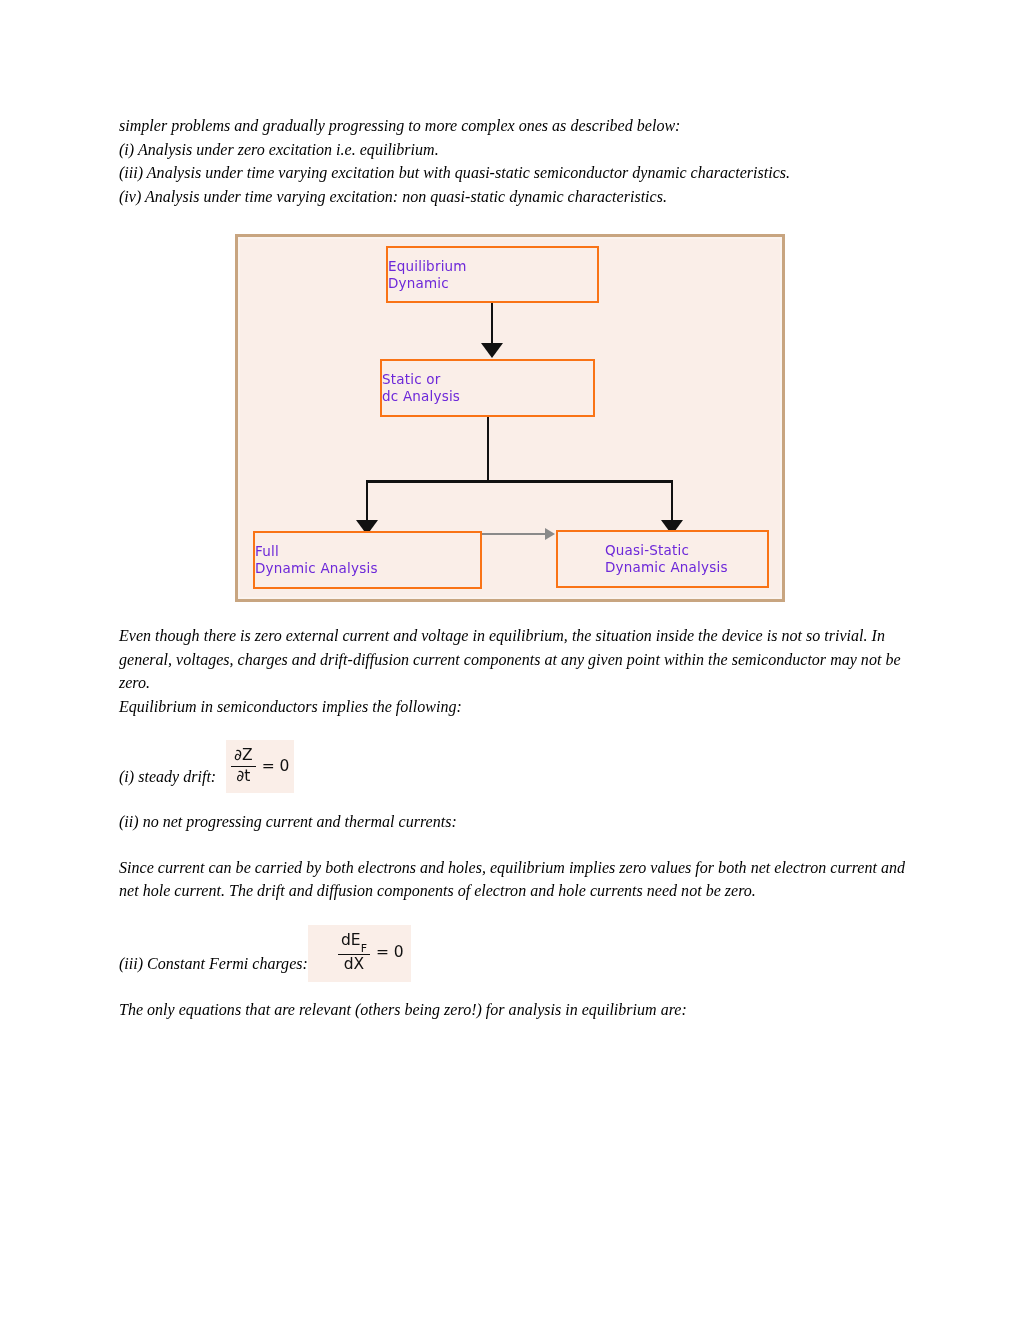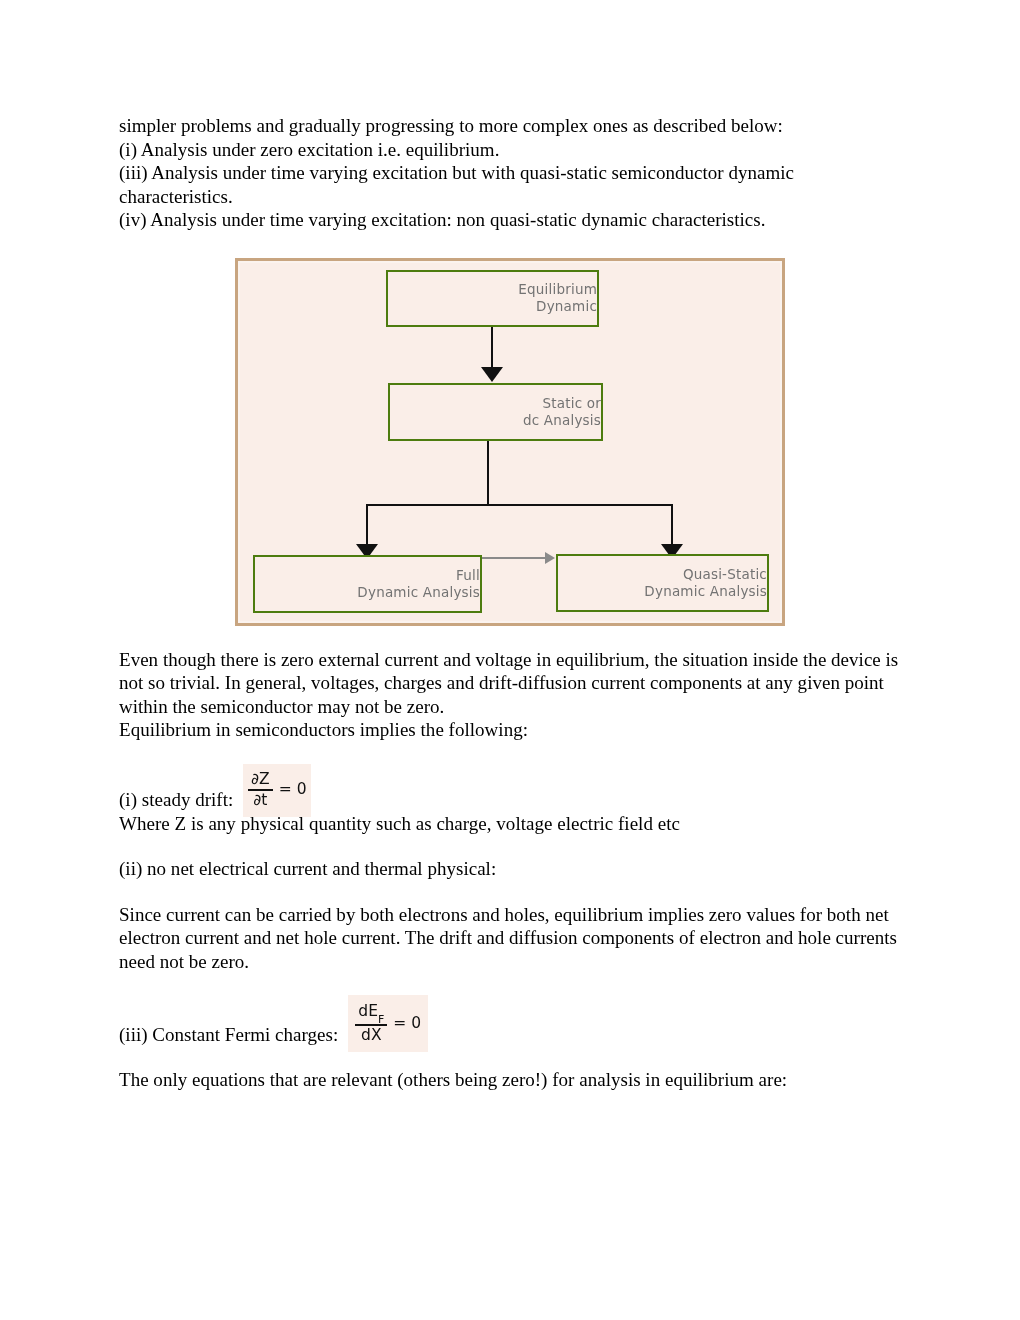--- a/index.html
+++ b/index.html
@@ -25,25 +25,26 @@
   }
 
   .content {
     position: absolute;
     left: 119px;
     top: 114px;
     width: 790px;
   }
 
   .para {
-    font-size: 19px;
+    font-size: 16px;
     line-height: 23.5px;
     margin: 0;
     text-align: left;
     letter-spacing: 0.02px;
+    font-style: italic;
   }
   .spacer-md { height: 22px; }
 
   
   .diagram-wrap {
     position: relative;
     margin: 26px 0 0 116px;
     width: 550px;
     height: 368px;
   }
@@ -54,39 +55,39 @@
     height: 368px;
     box-sizing: border-box;
     background: #faeee8;
     border: 3px solid #c8a580;
     box-shadow: inset 0 0 0 2px #fbf3ee;
   }
   .node {
     position: absolute;
     box-sizing: border-box;
     background: #faeee8;
-    border: 2px solid #4d7c0f;
+    border: 2px solid #f97316;
     font-family: "DejaVu Sans", "Liberation Sans", sans-serif;
     font-size: 13.5px;
     line-height: 17px;
-    color: #737373;
+    color: #6d28d9;
     display: flex;
     flex-direction: column;
-    align-items: flex-end;
+    align-items: flex-start;
     justify-content: center;
     text-align: center;
     letter-spacing: 0.2px;
   }
 
   #node-equilibrium {
     left: 151px; top: 12px;
     width: 213px; height: 57px;
   }
   #node-static {
-    left: 153px; top: 125px;
+    left: 145px; top: 125px;
     width: 215px; height: 58px;
   }
   #node-full {
     left: 18px; top: 297px;
     width: 229px; height: 58px;
     border-width: 2.5px;
   }
   #node-quasi {
     left: 321px; top: 296px;
     width: 213px; height: 58px;
@@ -144,22 +145,23 @@
   }
   #eq-steady {
     width: 68px;
     height: 53px;
     margin-left: 10px;
     margin-bottom: -5px;
   }
   #eq-fermi {
     width: 80px;
     height: 57px;
-    margin-left: 10px;
+    margin-left: 0;
     margin-bottom: -6px;
+    padding-left: 23px;
   }
   .frac {
     display: inline-flex;
     align-items: center;
     font-size: 15.5px;
   }
   .frac .stack {
     display: inline-flex;
     flex-direction: column;
     align-items: center;
@@ -248,25 +250,24 @@
           <span class="stack">
             <span class="num">∂Z</span>
             <span class="bar"></span>
             <span class="den">∂t</span>
           </span>
           <span class="eqs">= 0</span>
         </span>
       </span>
     </div>
 
-    <p class="para">Where Z is any physical quantity such as charge, voltage electric field etc</p>
-
-    <div class="spacer-md"></div>
-
-    <p class="para">(ii) no net electrical current and thermal physical:</p>
+
+    <div class="spacer-md"></div>
+
+    <p class="para">(ii) no net progressing current and thermal currents:</p>
 
     <div class="spacer-md"></div>
 
     <p class="para">Since current can be carried by both electrons and holes, equilibrium implies zero values for both net electron current and net hole current. The drift and diffusion components of electron and hole currents need not be zero.</p>
 
     <div class="spacer-md"></div>
 
     <div class="eq-line">
       <span class="para">(iii) Constant Fermi charges:</span>
       <span class="eq-img" id="eq-fermi">

